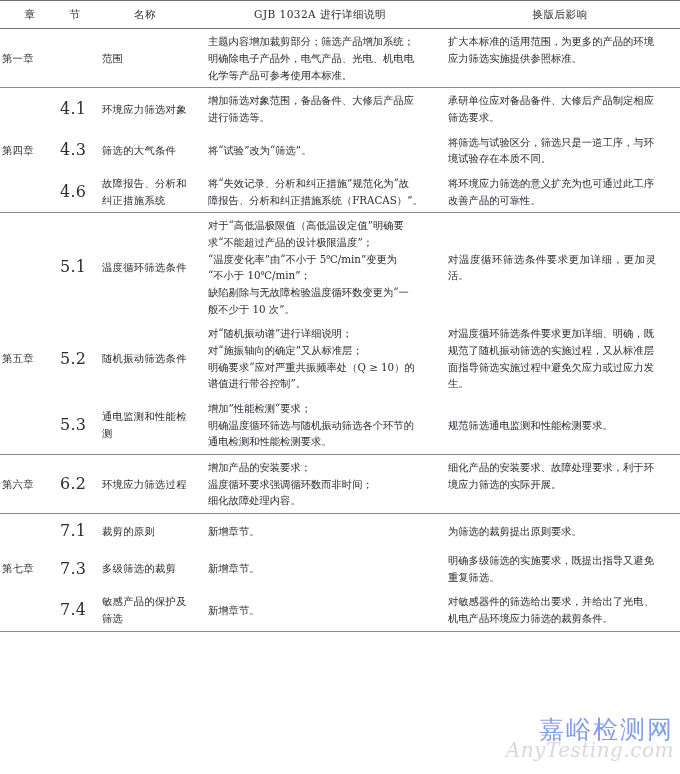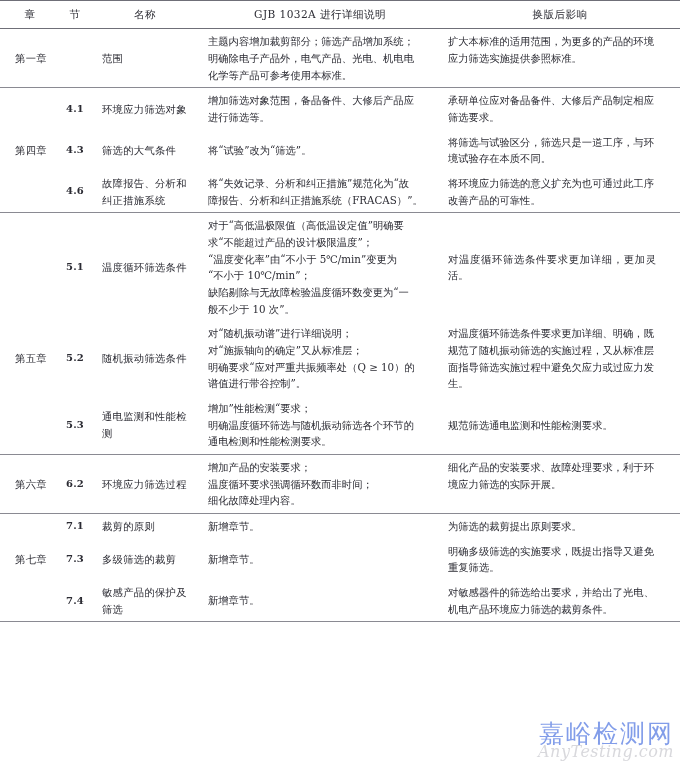--- a/index.html
+++ b/index.html
@@ -59,31 +59,28 @@
     vertical-align: top;
     padding: 4px 0 4px 0;
     border: none;
   }
 
   tr.group-end > td {
     border-bottom: 1.2px solid #8a8a92;
   }
 
   td.chapter {
-    text-align: center;
     vertical-align: middle;
     letter-spacing: 0.3px;
     padding-left: 2px;
   }
   td.section {
-    text-align: center;
     vertical-align: middle;
-    font-size: 10px;
+    font-size: 16px;
     letter-spacing: 0.2px;
-    font-weight: bold;
   }
   td.name {
     padding-left: 12px;
     padding-right: 8px;
     vertical-align: middle;
     letter-spacing: 0.3px;
   }
   td.content {
     padding-left: 8px;
     padding-right: 6px;
@@ -111,21 +108,21 @@
     line-height: 1;
   }
   .watermark .wm-cn {
     font-size: 25px;
     color: #1d4ed8;
     letter-spacing: 2px;
     display: block;
     font-family: "DejaVu Serif", "Liberation Serif", serif;
   }
   .watermark .wm-en {
-    font-size: 16px;
+    font-size: 20px;
     color: #b9b9c0;
     letter-spacing: 0.5px;
     display: block;
     margin-top: -2px;
     font-family: "DejaVu Serif", "Liberation Serif", serif;
     font-style: italic;
   }
 </style>
 </head>
 <body>

